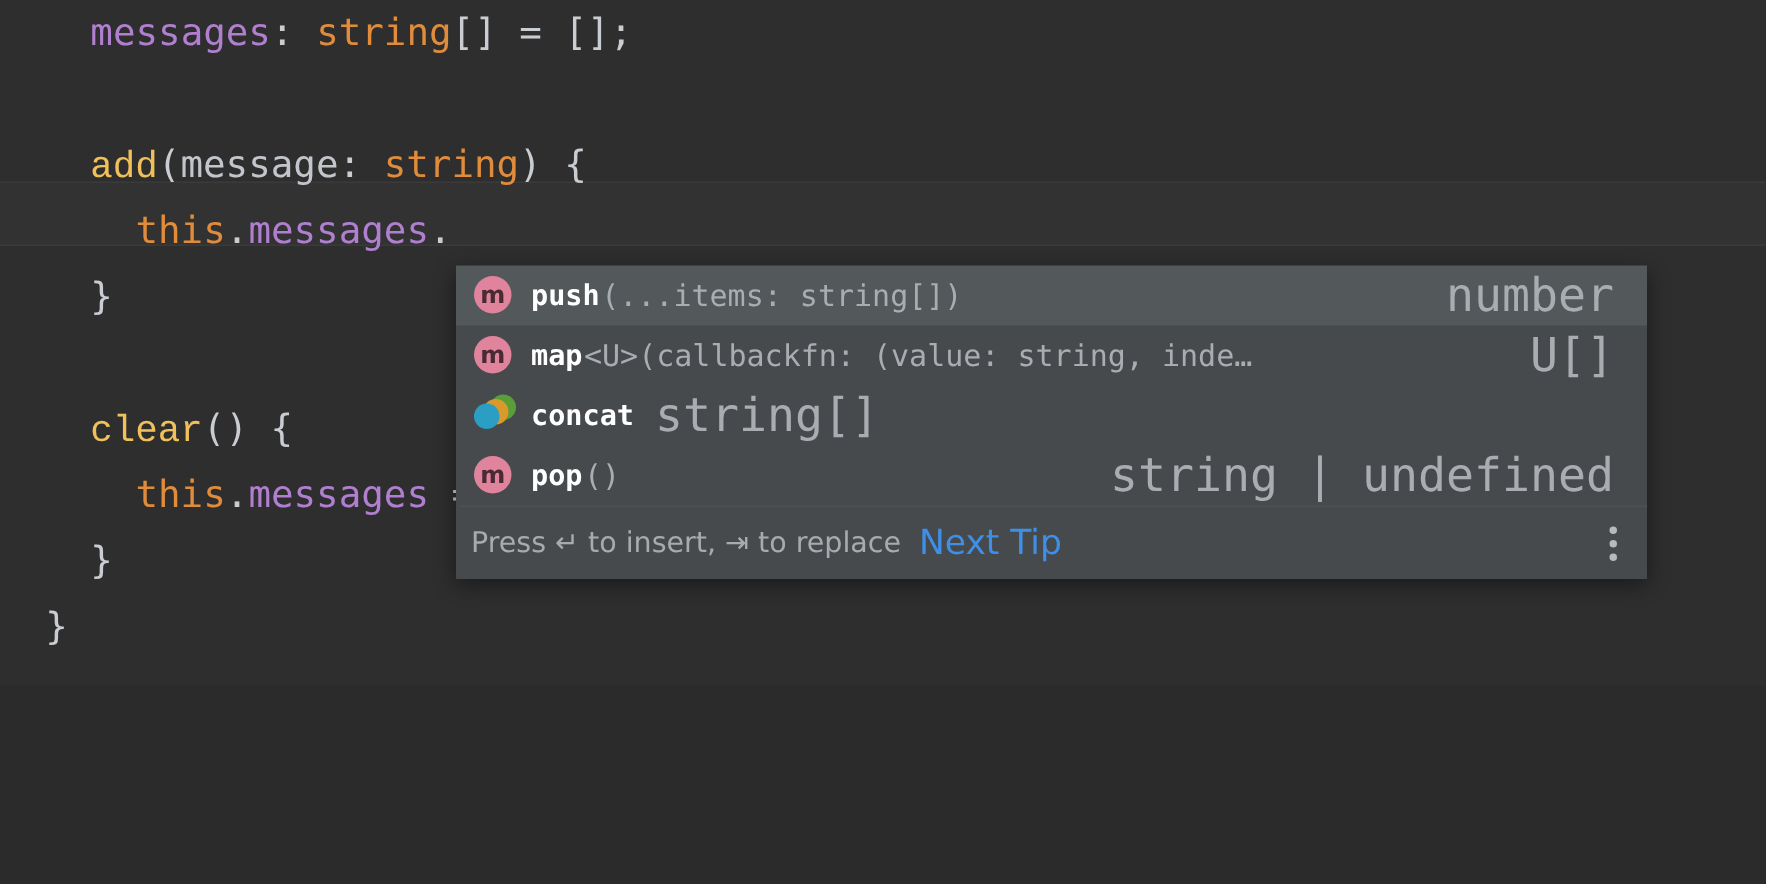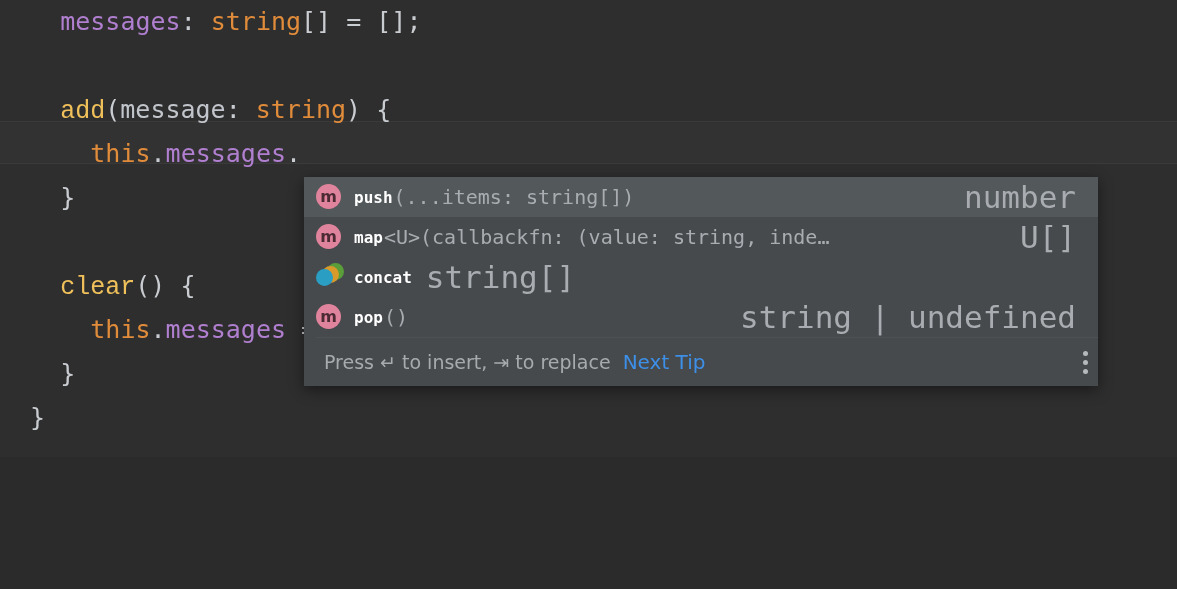--- a/index.html
+++ b/index.html
@@ -117,21 +117,21 @@
     height: 17px;
     border-radius: 50%;
     display: block;
   }
   .icon-stack i.c-green  { background: #5a9e3a; left: 11px; top: 1px; }
   .icon-stack i.c-orange { background: #d79a2b; left: 6px;  top: 4px; }
   .icon-stack i.c-blue   { background: #2b9ec4; left: 0px;  top: 7px; }
 
   .cmp-label {
     flex: 0 0 auto;
-    font-size: 16px;
+    font-size: 19px;
     color: #ffffff;
     font-weight: 700;
   }
   .cmp-signature {
     flex: 1 1 auto;
     font-size: 20px;
     color: #a9adb1;
     overflow: hidden;
     text-overflow: clip;
     padding-left: 1px;
@@ -140,40 +140,40 @@
     flex: 0 0 auto;
     font-size: 31px;
     color: #a9adb1;
     padding-left: 14px;
     text-align: right;
   }
 
   
   .cmp-footer {
     position: absolute;
-    left: 12px;
+    left: 2px;
     bottom: 0;
     width: 100%;
     height: 49px;
     display: flex;
     align-items: center;
     padding: 0 14px 0 8px;
     box-sizing: border-box;
     background: #464a4d;
     border-top: 1px solid #4d5154;
   }
   .footer-hint {
     font-family: "DejaVu Sans", "Liberation Sans", sans-serif;
     font-size: 19px;
     color: #a7abae;
     white-space: pre;
   }
   .footer-link {
     font-family: "DejaVu Sans", "Liberation Sans", sans-serif;
-    font-size: 20px;
+    font-size: 23px;
     color: #3d8fe8;
     margin-left: 12px;
     cursor: pointer;
   }
   .footer-spacer { flex: 1 1 auto; }
 
   .kebab {
     width: 22px;
     height: 30px;
     display: flex;

